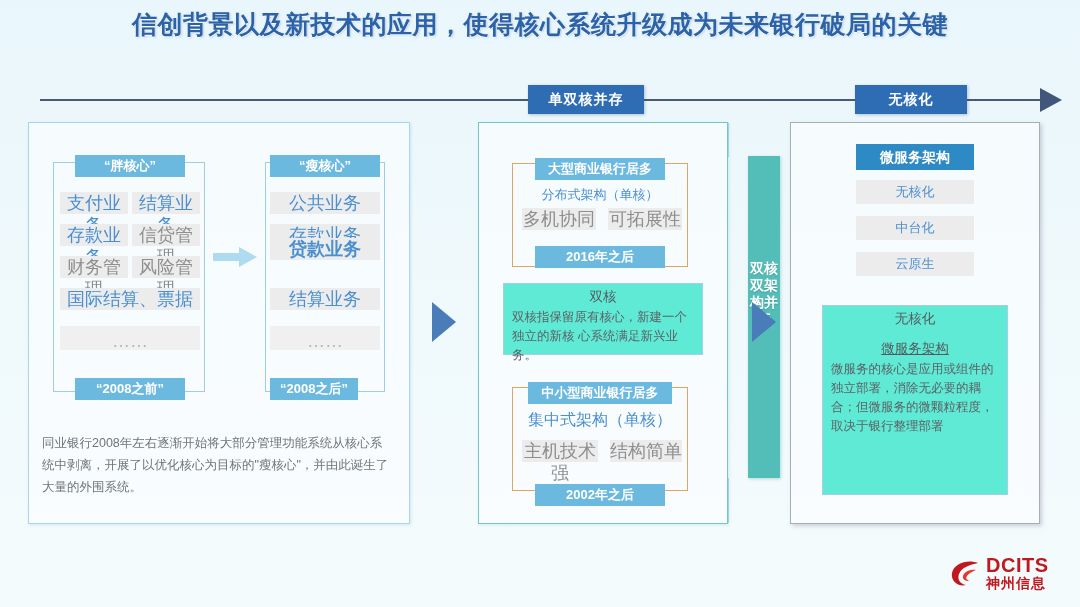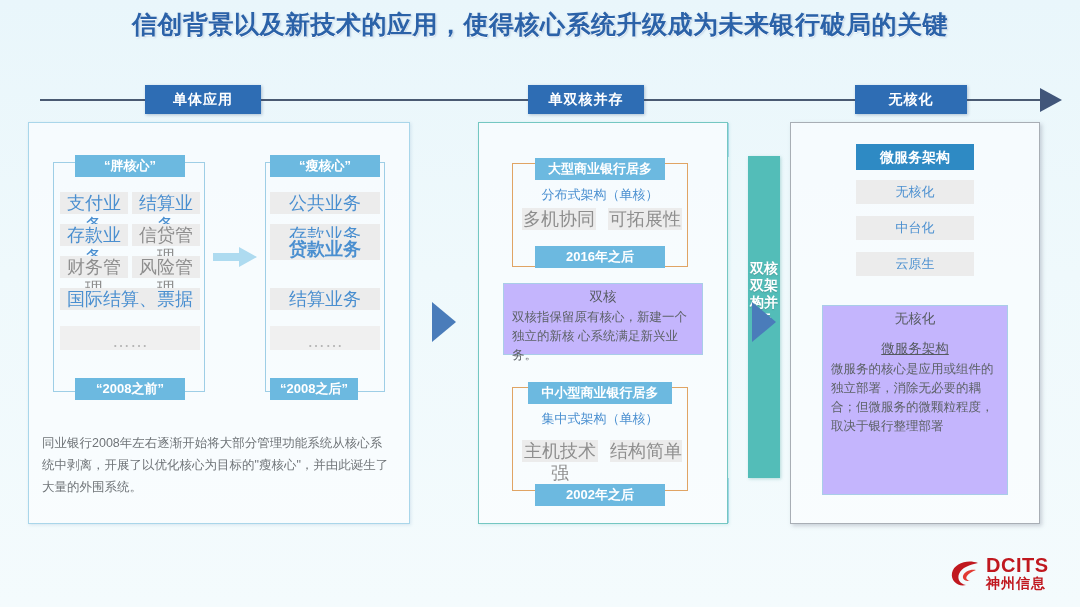--- a/index.html
+++ b/index.html
@@ -92,21 +92,21 @@
     border-left: 24px solid #4a7cba;
   }
   .tri.t1 { left: 432px; }
   .tri.t2 { left: 752px; }
 
   
   .orange-box { position: absolute; border: 1.5px solid #e0a464; }
 
   
   .info-box {
-    position: absolute; background: #c4b5fd; border: 1px solid #a9cde8;
+    position: absolute; background: #5eead4; border: 1px solid #a9cde8;
   }
   .info-title {
     text-align: center; font-size: 13.5px; color: #555a5f; padding-top: 4px;
   }
   .info-title.u { text-decoration: underline; }
   .info-body {
     font-size: 12.5px; line-height: 19px; color: #5d6267; padding: 2px 8px 0 8px;
   }
 
   
@@ -142,21 +142,20 @@
 </head>
 <body>
 
 <div class="bg-grad"></div>
 
 <div class="title">信创背景以及新技术的应用，使得核心系统升级成为未来银行破局的关键</div>
 
 <div class="timeline">
   <div class="tl-line"></div>
   <div class="tl-arrow"></div>
-  <div class="tl-chip c1">单体应用</div>
   <div class="tl-chip c2">单双核并存</div>
   <div class="tl-chip c3">无核化</div>
 </div>
 
 <div class="panel panel-1"></div>
 
 <div class="frame" style="left:53px; top:162px; width:152px; height:230px;"></div>
 <div class="hdr-chip hdr-lblue" style="left:75px; top:155px; width:110px;">“胖核心”</div>
 
 <div class="cell blue" style="left:60px; top:192px; width:68px;">支付业务</div>
@@ -203,21 +202,21 @@
 <div class="cell" style="left:608px; top:208px; width:74px;">可拓展性</div>
 <div class="hdr-chip hdr-lblue" style="left:535px; top:246px; width:130px;">2016年之后</div>
 
 <div class="info-box" style="left:503px; top:283px; width:200px; height:72px;">
   <div class="info-title">双核</div>
   <div class="info-body">双核指保留原有核心，新建一个独立的新核 心系统满足新兴业务。</div>
 </div>
 
 <div class="orange-box" style="left:512px; top:387px; width:176px; height:104px;"></div>
 <div class="hdr-chip hdr-lblue" style="left:528px; top:382px; width:144px;">中小型商业银行居多</div>
-<div style="position:absolute; left:512px; top:410px; width:176px; text-align:center; font-size:13px; color:#4a8fd0;">集中式架构（单核）</div>
+<div style="position:absolute; left:512px; top:410px; width:176px; text-align:center; font-size:16px; color:#4a8fd0;">集中式架构（单核）</div>
 <div class="cell" style="left:522px; top:440px; width:76px;">主机技术强</div>
 <div class="cell" style="left:610px; top:440px; width:72px;">结构简单</div>
 <div class="hdr-chip hdr-lblue" style="left:535px; top:484px; width:130px;">2002年之后</div>
 
 <div class="teal-connector" style="left:728px; top:123px; height:34px;"></div>
 <div class="teal-connector" style="left:728px; top:478px; height:45px;"></div>
 <div class="teal-bar">
   <span>双核双架构并行</span>
 </div>
 

